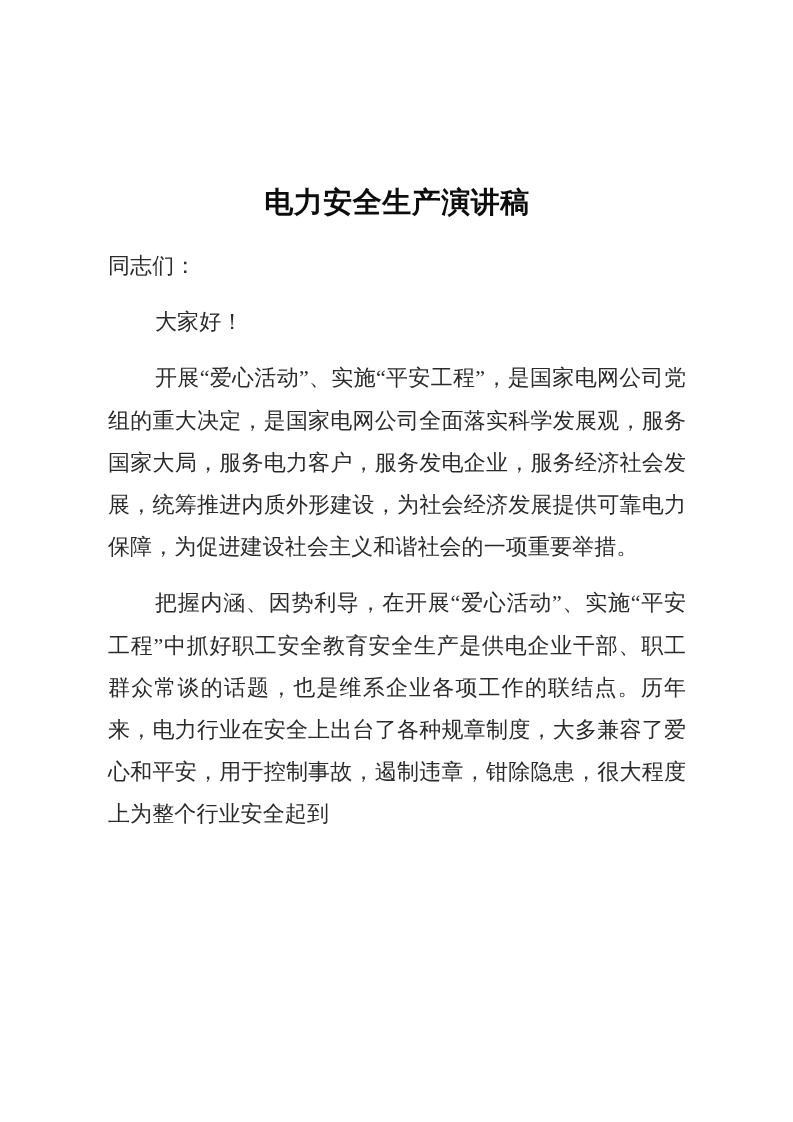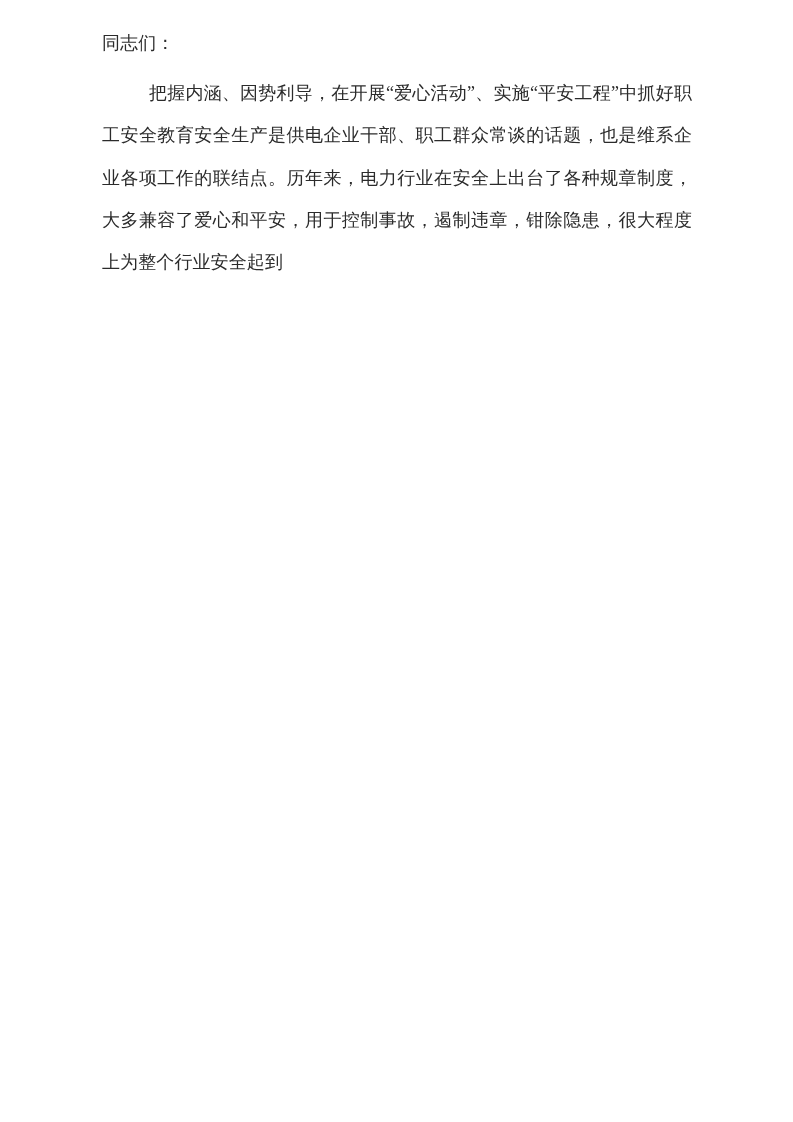--- a/index.html
+++ b/index.html
@@ -35,23 +35,23 @@
     font-weight: 700;
     letter-spacing: 0.5px;
     color: #0d0d0d;
     line-height: 42px;
     white-space: nowrap;
   }
   .body-block {
     margin-top: 22px;
   }
   p.para {
-    margin: 8px;
+    margin: 14px;
     font-family: "Liberation Serif", "DejaVu Serif", serif;
-    font-size: 18px;
+    font-size: 22px;
     line-height: 42.2px;
     color: #2b2b2b;
     text-align: justify;
     text-justify: inter-character;
     text-align-last: left;
     letter-spacing: 0.1px;
     word-break: break-all;
     -webkit-hyphens: none;
     hyphens: none;
   }
@@ -61,25 +61,28 @@
   p.para.flush {
     text-indent: 0;
   }
 </style>
 </head>
 <body>
 
 <div class="page">
   <div class="content">
 
+    <h1 class="doc-title">电力安全生产演讲稿</h1>
 
     <div class="body-block">
 
       <p class="para flush">同志们：</p>
 
+      <p class="para indent">大家好！</p>
 
+      <p class="para indent">开展“爱心活动”、实施“平安工程”，是国家电网公司党组的重大决定，是国家电网公司全面落实科学发展观，服务国家大局，服务电力客户，服务发电企业，服务经济社会发展，统筹推进内质外形建设，为社会经济发展提供可靠电力保障，为促进建设社会主义和谐社会的一项重要举措。</p>
 
 
       <p class="para indent">把握内涵、因势利导，在开展“爱心活动”、实施“平安工程”中抓好职工安全教育安全生产是供电企业干部、职工群众常谈的话题，也是维系企业各项工作的联结点。历年来，电力行业在安全上出台了各种规章制度，大多兼容了爱心和平安，用于控制事故，遏制违章，钳除隐患，很大程度上为整个行业安全起到</p>
 
     </div>
   </div>
 </div>
 
 </body></html>

